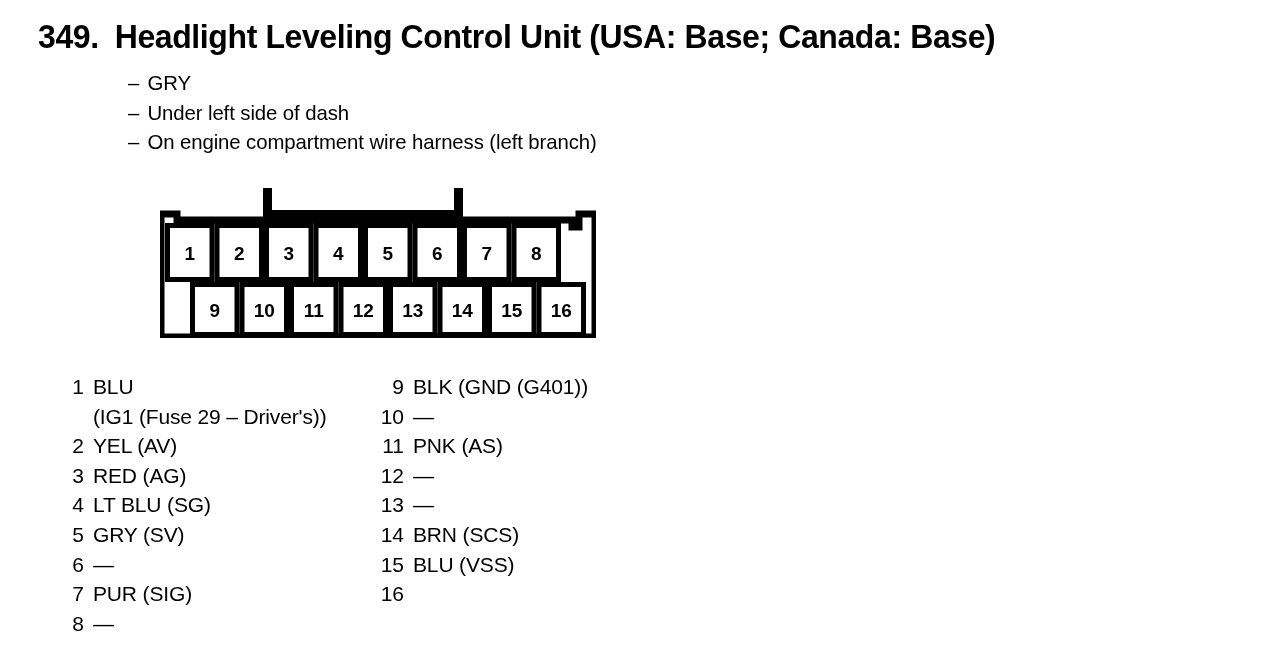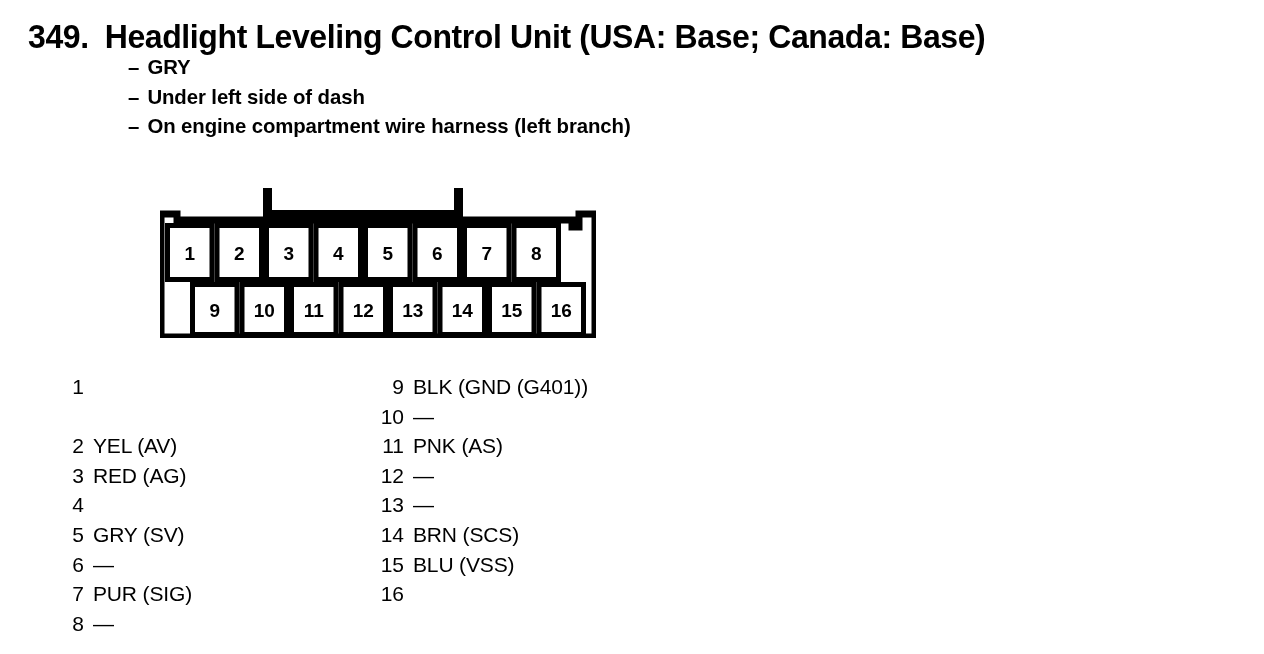--- a/index.html
+++ b/index.html
@@ -14,21 +14,21 @@
     position: relative;
     overflow: hidden;
     font-family: "Liberation Sans", "DejaVu Sans", sans-serif;
     color: #000000;
     -webkit-font-smoothing: none;
   }
 
   
   #header-block {
     position: absolute;
-    left: 28px;
+    left: 38px;
     top: 16px;
     white-space: nowrap;
   }
   #header-row {
     display: flex;
     align-items: baseline;
     font-weight: bold;
     font-size: 34px;
     line-height: 40px;
     letter-spacing: -0.4px;
@@ -36,22 +36,21 @@
     transform-origin: left center;
   }
   #figure-number {
     margin-right: 17px;
   }
 
   
   #notes-list {
     position: absolute;
     left: 128px;
-    top: 52px;
-    font-weight: bold;
+    top: 68px;
   }
   .note-line {
     font-size: 21px;
     line-height: 29.5px;
     white-space: nowrap;
     letter-spacing: -0.1px;
     transform: scaleX(0.97);
     transform-origin: left center;
   }
   .note-dash {
@@ -190,31 +189,36 @@
         <text x="351.75" y="130.5" class="conn-pin-num">15</text>
         <rect x="379" y="98.5" width="44.5" height="50" fill="#ffffff" stroke="#000000" stroke-width="5"></rect>
         <text x="401.25" y="130.5" class="conn-pin-num">16</text>
       </g>
   </svg>
 </div>
 
 <div class="legend-col" id="legend-left">
     <div class="legend-row has-wrap">
       <div class="legend-num">1</div>
+      <div class="legend-stack">
+        <div class="legend-sub">BLU</div>
+        <div class="legend-sub">(IG1 (Fuse 29 – Driver's))</div>
+      </div>
     </div>
     <div class="legend-row">
       <div class="legend-num">2</div>
       <div class="legend-label">YEL (AV)</div>
     </div>
     <div class="legend-row">
       <div class="legend-num">3</div>
       <div class="legend-label">RED (AG)</div>
     </div>
     <div class="legend-row">
       <div class="legend-num">4</div>
+      <div class="legend-label">LT BLU (SG)</div>
     </div>
     <div class="legend-row">
       <div class="legend-num">5</div>
       <div class="legend-label">GRY (SV)</div>
     </div>
     <div class="legend-row">
       <div class="legend-num">6</div>
       <div class="legend-label">—</div>
     </div>
     <div class="legend-row">

